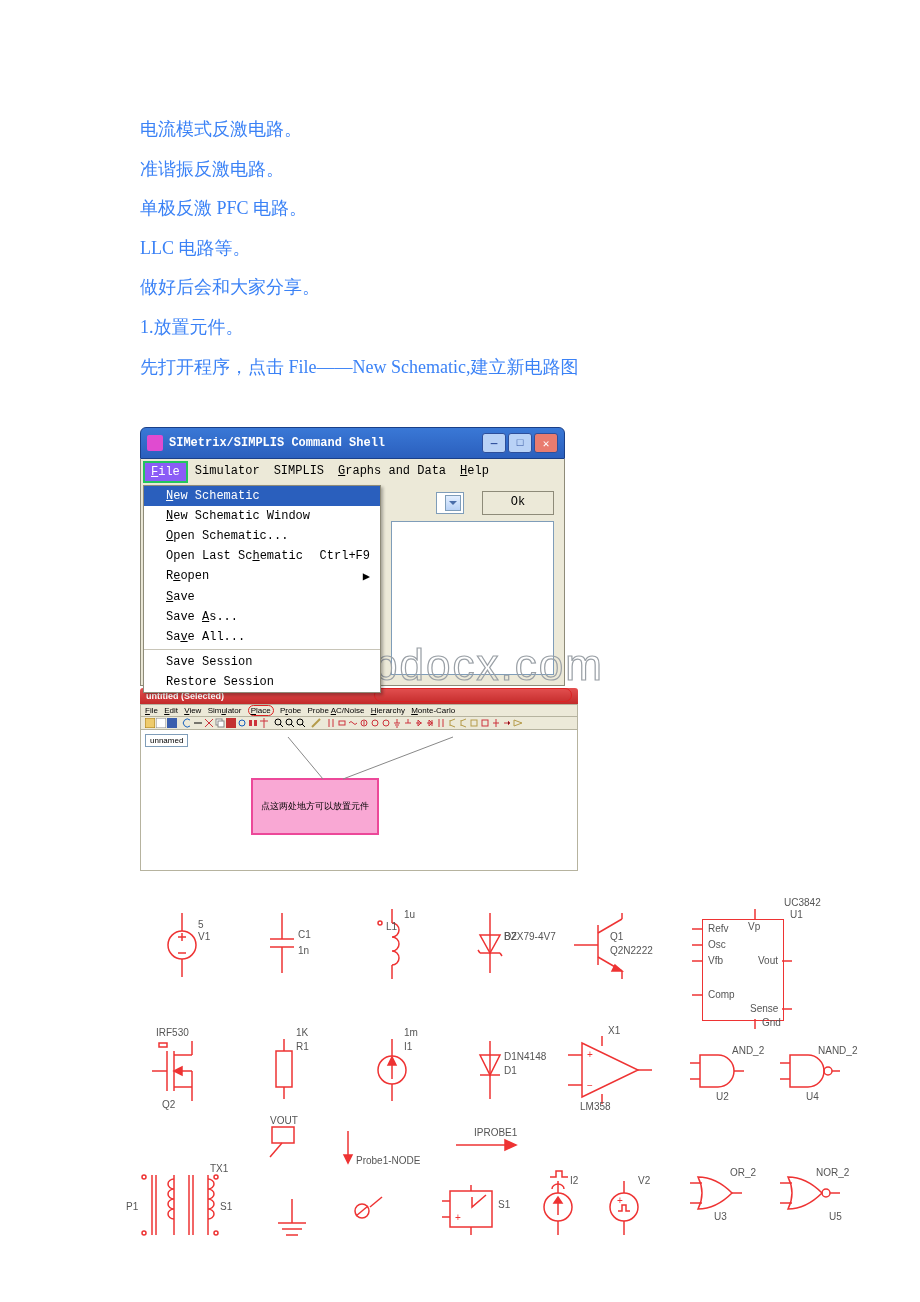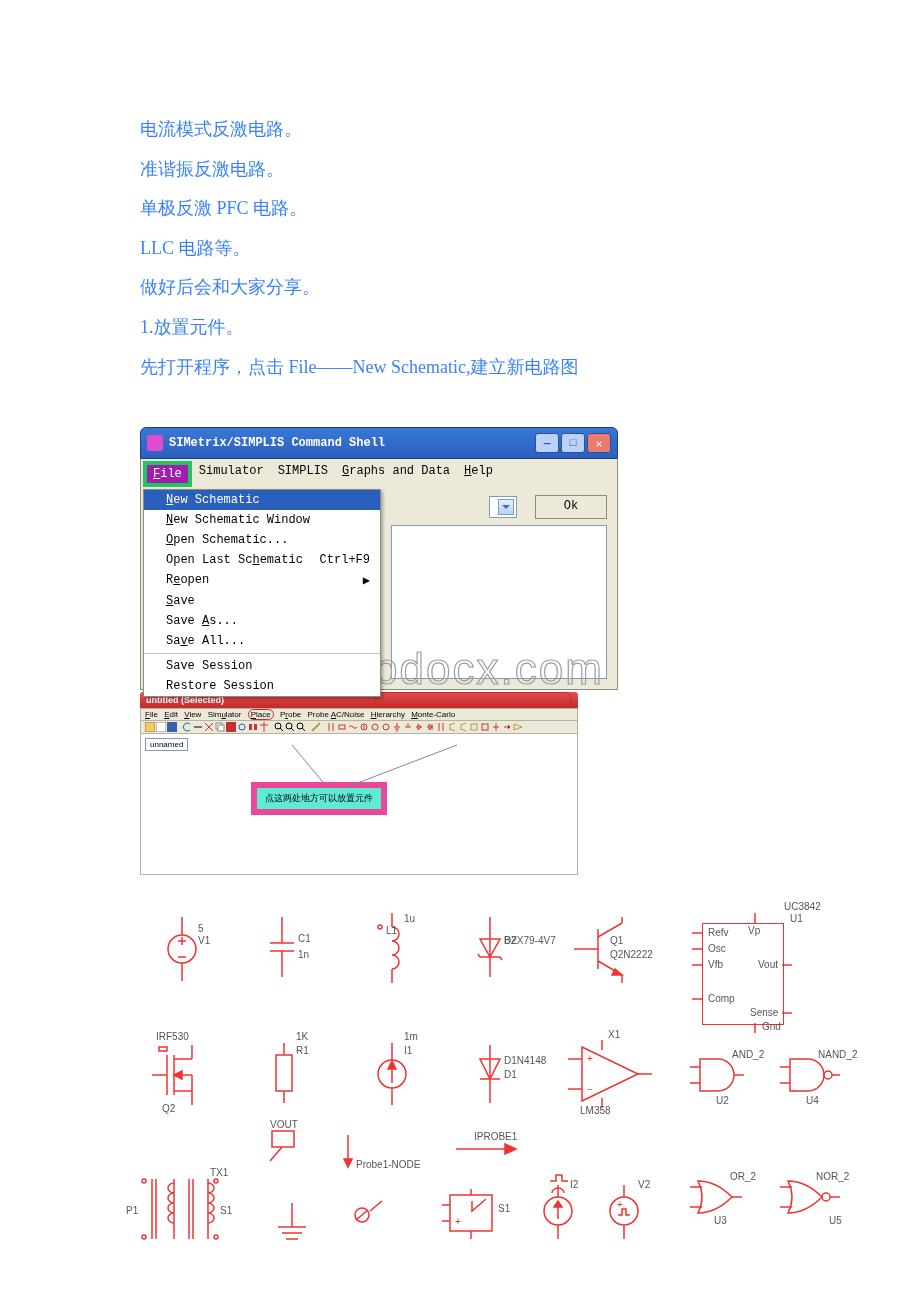--- a/index.html
+++ b/index.html
@@ -17,21 +17,21 @@
   .para {
     margin: 0;
     color: #3b82f6;
   }
   .screenshot-area {
     padding: 0 140px 0 140px;
   }
 
   
   .sim-window {
-    width: 478px;
+    width: 425px;
     font-family: "Courier New", monospace;
     font-size: 12px;
     color: #000;
   }
   .sim-titlebar {
     display: flex;
     align-items: center;
     background: linear-gradient(180deg, #3a78d6, #2b5fbd);
     color: #fff;
     font-weight: bold;
@@ -69,23 +69,23 @@
     display: flex;
     padding: 2px 2px;
     font-family: "Courier New", monospace;
     font-size: 12px;
   }
   .sim-menuitem {
     padding: 2px 6px;
     border: 1px solid transparent;
   }
   .sim-menuitem.open {
-    background: #a21caf;
+    background: #8b5cf6;
     color: #fff;
-    border: 4px solid #22c55e;
+    border: 2px solid #22c55e;
   }
   .sim-menuitem u { text-decoration: underline; }
   .sim-body {
     display: flex;
     background: #ece9d8;
     border: 1px solid #8e8b79;
     border-top: none;
     height: 200px;
     position: relative;
   }
@@ -242,23 +242,23 @@
     position: absolute;
     top: 4px; left: 4px;
     background: #fff;
     border: 1px solid #7f9db9;
     padding: 1px 4px;
     font-size: 8px;
   }
   .sch-callout {
     position: absolute;
     top: 48px; left: 110px;
-    background: #5eead4;
-    border: 6px solid #ec4899;
-    padding: 4px 8px;
+    background: #f9a8d4;
+    border: 2px solid #ec4899;
+    padding: 20px 8px;
     font-family: "SimSun", "宋体", serif;
     font-size: 9px;
   }
   .sch-callout svg {
     position: absolute;
     top: -45px;
     left: 30px;
     pointer-events: none;
   }
   .sch-rightoval {

